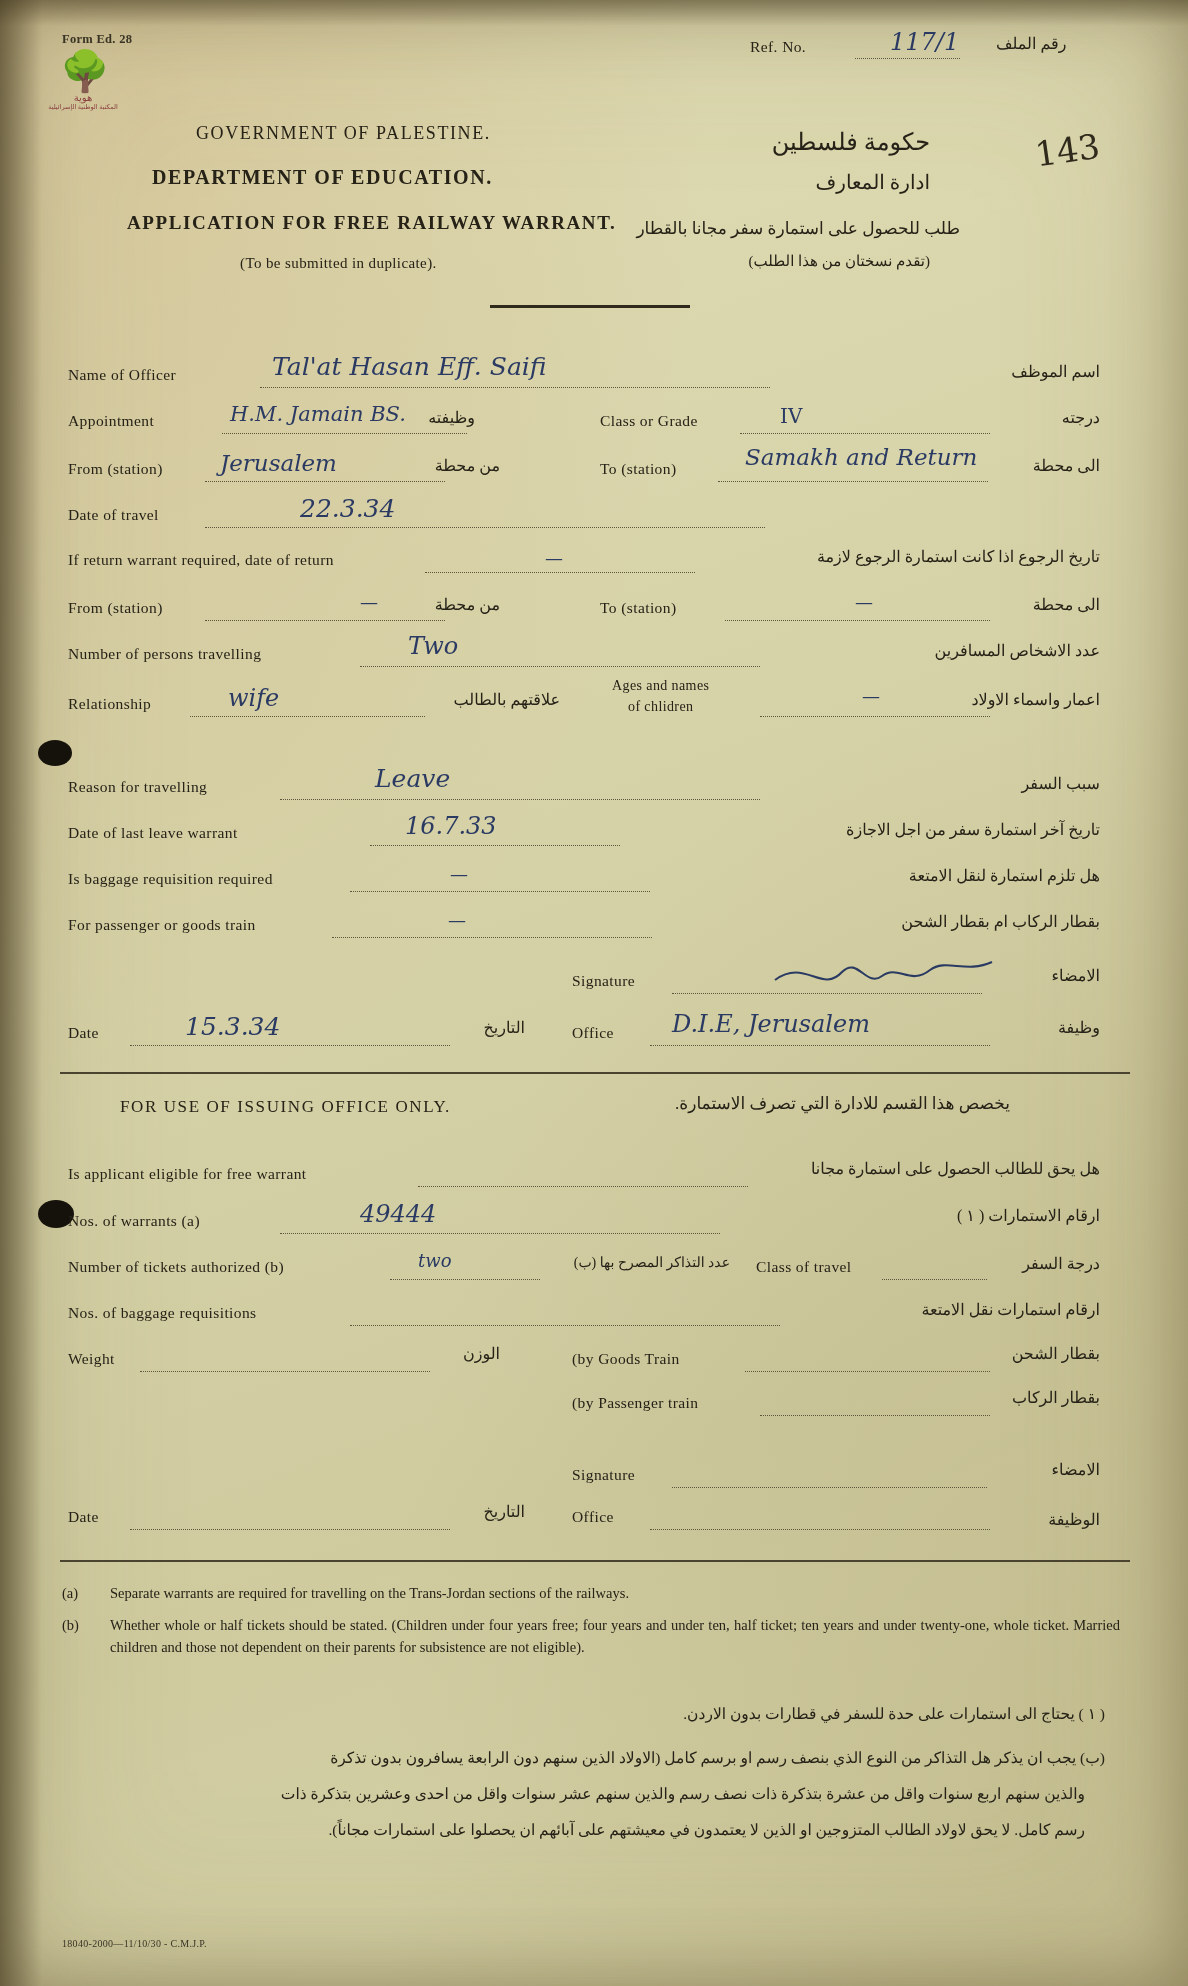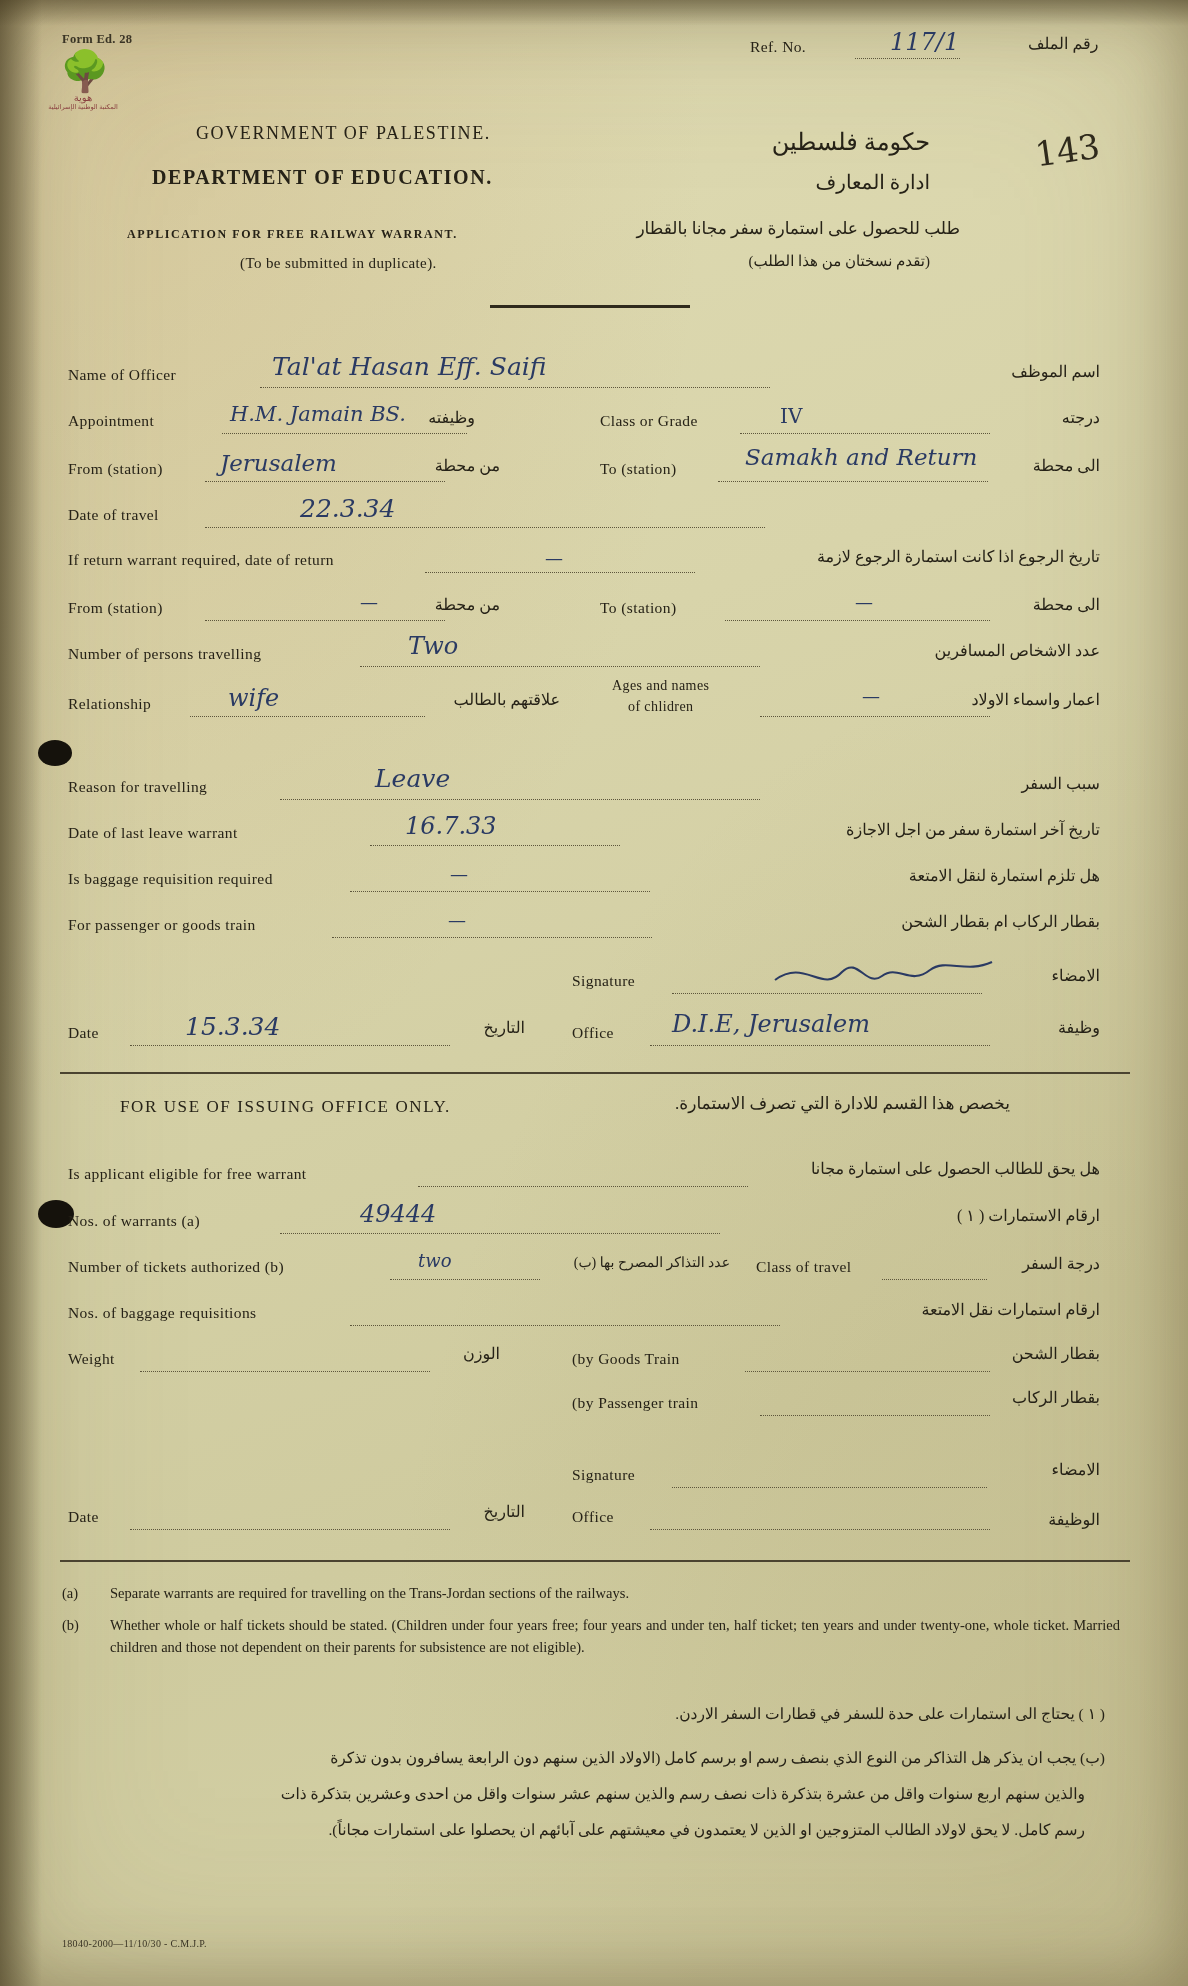--- a/index.html
+++ b/index.html
@@ -54,33 +54,33 @@
 
 <div class="page">
   <div class="paper-edge"></div>
   <div class="darkband"></div>
   <div class="topband"></div>
 
   <div class="tiny" style="left:62px;top:32px;font-size:12.5px;font-weight:bold;">Form Ed. 28</div>
   <div class="lbl" style="left:750px;top:38px;">Ref. No.</div>
   <div class="dots" style="left:855px;top:57px;width:105px;"></div>
   <div class="hand i" style="left:890px;top:28px;font-size:24px;">117/1</div>
-  <div class="ar" style="left:996px;top:34px;margin-left:32px;">رقم الملف</div>
+  <div class="ar" style="left:996px;top:34px;">رقم الملف</div>
 
   <div class="stamp" style="left:40px;top:52px;width:90px;text-align:center;">
     <div class="tree">🌳</div>
     <div class="ar">هوية</div>
     <div class="sub">المكتبة الوطنية الإسرائيلية</div>
   </div>
 
   <div class="bignum" style="left:1035px;top:130px;">143</div>
 
   <div class="lbl sp" style="left:196px;top:123px;font-size:18px;">GOVERNMENT OF PALESTINE.</div>
   <div class="lbl sp" style="left:152px;top:166px;font-size:20px;font-weight:bold;">DEPARTMENT OF EDUCATION.</div>
-  <div class="lbl sp" style="left:127px;top:227px;font-size:12px;font-weight:bold;">APPLICATION FOR FREE RAILWAY WARRANT.</div>
+  <div class="lbl sp" style="left:127px;top:212px;font-size:19px;font-weight:bold;">APPLICATION FOR FREE RAILWAY WARRANT.</div>
   <div class="lbl" style="left:240px;top:255px;font-size:15px;">(To be submitted in duplicate).</div>
 
   <div class="ar" style="left:0;top:128px;width:930px;font-size:24px;">حكومة فلسطين</div>
   <div class="ar" style="left:0;top:170px;width:930px;font-size:20px;">ادارة المعارف</div>
   <div class="ar" style="left:0;top:218px;width:960px;font-size:17px;">طلب للحصول على استمارة سفر مجانا بالقطار</div>
   <div class="ar" style="left:0;top:252px;width:930px;font-size:15px;">(تقدم نسختان من هذا الطلب)</div>
 
   <div class="hr-thick" style="left:490px;top:305px;width:200px;"></div>
 
   <div class="lbl" style="left:68px;top:366px;">Name of Officer</div>
@@ -231,21 +231,21 @@
   <div class="rule" style="left:60px;top:1560px;width:1070px;height:1.5px;background:#4a4330;"></div>
 
   <div class="note" style="left:62px;top:1582px;">(a)</div>
   <div class="note" style="left:110px;top:1582px;width:1000px;">Separate warrants are required for travelling on the Trans-Jordan sections of the railways.</div>
 
   <div class="note" style="left:62px;top:1614px;">(b)</div>
   <div class="note" style="left:110px;top:1614px;width:1010px;text-align:justify;">Whether whole or half tickets should be stated.  (Children  under four  years free;  four years and under ten,  half ticket;  ten years and under twenty-one,  whole ticket.  Married children and those not dependent on their parents for subsistence are not eligible).</div>
 
   <div class="arnote" style="left:0;top:1700px;width:1105px;">
     <span>( ١ )</span>
-    <span>يحتاج الى استمارات على حدة للسفر في قطارات السفر الاردن.</span>
+    <span>يحتاج الى استمارات على حدة للسفر في قطارات بدون الاردن.</span>
   </div>
 
   <div class="arnote" style="left:0;top:1744px;width:1105px;">
     <span>(ب)</span>
     <span>يجب ان يذكر هل التذاكر من النوع الذي بنصف رسم او برسم كامل (الاولاد الذين سنهم دون الرابعة يسافرون بدون تذكرة</span>
   </div>
   <div class="arnote" style="left:0;top:1780px;width:1085px;">والذين سنهم اربع سنوات واقل من عشرة بتذكرة ذات نصف رسم والذين سنهم عشر سنوات واقل من احدى وعشرين بتذكرة ذات</div>
   <div class="arnote" style="left:0;top:1816px;width:1085px;">رسم كامل.  لا يحق لاولاد الطالب المتزوجين او الذين لا يعتمدون في معيشتهم على آبائهم ان يحصلوا على استمارات مجاناً).</div>
 
   <div class="tiny" style="left:62px;top:1938px;">18040-2000—11/10/30 - C.M.J.P.</div>

